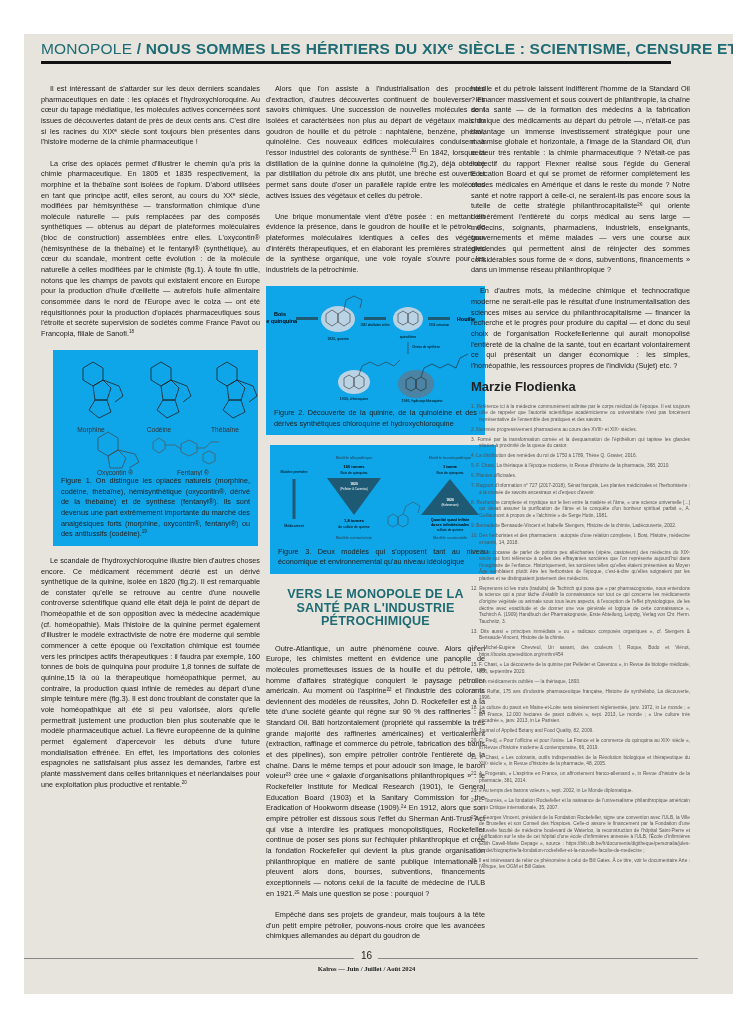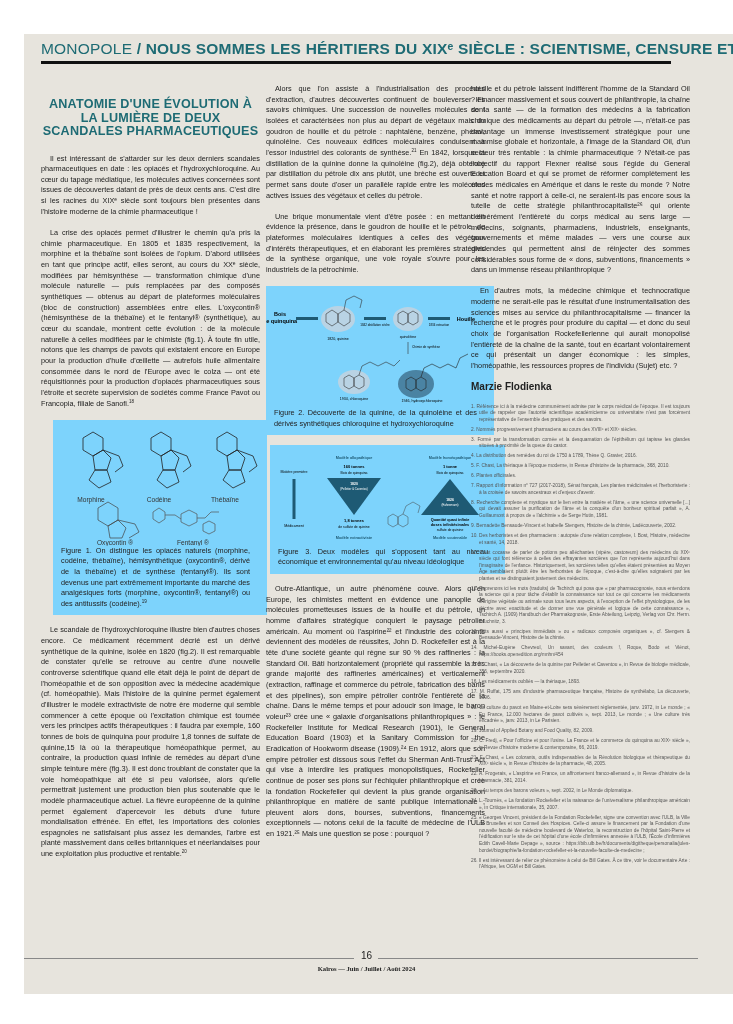--- a/index.html
+++ b/index.html
@@ -11,47 +11,46 @@
   .header .title{font-weight:bold;}
   .header-rule{position:absolute;left:17px;top:27px;width:630px;height:3px;background:#111;}
   .col{position:absolute;top:50px;font-size:7.3px;line-height:10.65px;text-align:justify;}
   .col1{left:17px;width:219px;}
   .col2{left:242px;width:219px;}
   .col3{left:447px;width:219px;}
   .col p{margin:0 0 10.6px 0;text-indent:9px;}
   .col p.noindent{text-indent:0;}
   .col sup{font-size:4.5px;line-height:0;}
   h2.section{font-family:"Liberation Sans",sans-serif;font-weight:bold;color:#1e6b74;text-align:center;font-size:12.6px;line-height:13.5px;margin:14px 0 15px 0;letter-spacing:0.2px;}
-  .figure{background:#7dd3fc;margin:4px 0 10px 12px;width:205px;padding:6px 9px 6px 0;}
+  .figure{background:#0ea5e9;margin:4px 0 10px 12px;width:205px;padding:6px 0 6px 0;}
   .figure .caption{font-size:7.3px;line-height:10.6px;padding:0 8px;text-align:justify;}
   .fig1 svg{display:block;margin:0 auto;}
   .molecule-label{font-size:6.6px;fill:#333;font-family:"Liberation Sans",sans-serif;}
   .fig2{margin-left:0;width:219px;}
   .fig3{margin-left:4px;width:226px;}
-  .author{font-weight:bold;font-size:10px;margin:14px 0 12px 0;text-indent:0 !important;}
+  .author{font-weight:bold;font-size:13px;margin:14px 0 12px 0;text-indent:0 !important;}
   .notes{list-style:none;margin:0;padding:0;font-size:4.8px;line-height:6.6px;color:#555;}
   .notes li{margin:0 0 3.4px 0;padding-left:8px;text-indent:-8px;}
   .footer{position:absolute;left:0;top:950px;width:733px;}
   .footer-rule{position:absolute;top:8px;height:1px;background:#888;}
   .page-num{position:absolute;left:0;width:733px;text-align:center;top:0;font-size:10px;color:#222;font-family:"Liberation Sans",sans-serif;}
   .journal{position:absolute;left:0;width:733px;text-align:center;top:15px;font-size:6.6px;color:#222;font-family:"Liberation Serif",serif;font-weight:bold;}
   .dark-bar{fill:#1e5a74;}
 </style>
 </head>
 <body>
 
 <div class="page">
 
   <div class="header">
     <span class="kicker">MONOPOLE</span><span class="sep"> / </span><span class="title">NOUS SOMMES LES HÉRITIERS DU XIXᵉ SIÈCLE : SCIENTISME, CENSURE ET PHILANTHROCAPITALISME</span>
   </div>
   <div class="header-rule"></div>
 
   <div class="col col1">
-    <h2 class="section">ANATOMIE D'UNE ÉVOLUTION À LA LUMIÈRE DE DEUX SCANDALES PHARMACEUTIQUES</h2>
     <p>Il est intéressant de s'attarder sur les deux derniers scandales pharmaceutiques en date : les opiacés et l'hydroxychloroquine. Au cœur du tapage médiatique, les molécules actives concernées sont issues de découvertes datant de près de deux cents ans. C'est dire si les racines du XIXᵉ siècle sont toujours bien présentes dans l'histoire moderne de la chimie pharmaceutique !</p>
     <p><span>La crise des opiacés permet d'illustrer le chemin qu'a pris la chimie pharmaceutique. En 1805 et 1835 respectivement, la morphine et la thébaïne sont isolées de l'opium. D'abord utilisées en tant que principe actif, elles seront, au cours du XXᵉ siècle, modifiées par hémisynthèse — transformation chimique d'une molécule naturelle — puis remplacées par des composés synthétiques — obtenus au départ de plateformes moléculaires (bloc de construction) assemblées entre elles. L'oxycontin® (hémisynthèse de la thébaïne) et le fentanyl® (synthétique), au cœur du scandale, montrent cette évolution : de la molécule naturelle à celles modifiées par le chimiste (fig.1). À toute fin utile, notons que les champs de pavots qui existaient encore en Europe pour la production d'huile d'œillette — autrefois huile alimentaire consommée dans le nord de l'Europe avec le colza — ont été réquisitionnés pour la production d'opiacés pharmaceutiques sous l'étroite et secrète supervision de sociétés comme France Pavot ou Francopia, filiale de Sanofi.</span><sup>18</sup></p>
 
     <div class="figure fig1">
       <svg width="205" height="120" viewBox="0 0 205 120">
         <g stroke="#222" stroke-width="0.8" fill="none">
           <polygon points="30,12 40,6 50,12 50,24 40,30 30,24"></polygon>
           <polygon points="40,30 50,24 58,32 54,44 42,44"></polygon>
           <polygon points="42,44 54,44 58,56 46,62 36,54"></polygon>
           <path d="M50,24 L66,30 L70,40 L62,46"></path>
@@ -164,21 +163,23 @@
         <text x="180" y="50" font-size="3.4" fill="#fff" font-weight="bold" text-anchor="middle">1826</text>
         <text x="180" y="55" font-size="2.8" fill="#fff" text-anchor="middle">(Hahnemann)</text>
         <text x="180" y="70" font-size="3.8" font-weight="bold" text-anchor="middle">Quantité quasi infinie</text>
         <text x="180" y="75" font-size="3.8" font-weight="bold" text-anchor="middle">doses infinitésimales</text>
         <text x="180" y="80" font-size="3.4" text-anchor="middle">sulfate de quinine</text>
         <text x="180" y="88" font-size="3.8" fill="#1e5a74" font-weight="bold" text-anchor="middle">Modèle soutenable</text>
       </svg>
       <div class="caption">Figure 3. Deux modèles qui s'opposent tant au niveau économique et environnemental qu'au niveau idéologique</div>
     </div>
 
+    <h2 class="section">VERS LE MONOPOLE DE LA SANTÉ PAR L'INDUSTRIE PÉTROCHIMIQUE</h2>
     <p>Outre-Atlantique, un autre phénomène couve. Alors qu'en Europe, les chimistes mettent en évidence une panoplie de molécules prometteuses issues de la houille et du pétrole, un homme d'affaires stratégique conquiert le paysage pétrolier américain. Au moment où l'aspirine²² et l'industrie des colorants deviennent des modèles de réussites, John D. Rockefeller est à la tête d'une société géante qui règne sur 90 % des raffineries : la Standard Oil. Bâti horizontalement (propriété qui rassemble la très grande majorité des raffineries américaines) et verticalement (extraction, raffinage et commerce du pétrole, fabrication des barils et des pipelines), son empire pétrolier contrôle l'entièreté de la chaîne. Dans le même temps et pour adoucir son image, le baron voleur²³ crée une « galaxie d'organisations philanthropiques » : le Rockefeller Institute for Medical Research (1901), le General Education Board (1903) et la Sanitary Commission for the Eradication of Hookworm disease (1909).²⁴ En 1912, alors que son empire pétrolier est dissous sous l'effet du Sherman Anti-Trust Act qui vise à interdire les pratiques monopolistiques, Rockefeller continue de poser ses pions sur l'échiquier philanthropique et crée la fondation Rockefeller qui devient la plus grande organisation philanthropique en matière de santé publique internationale ; pleuvent alors dons, bourses, subventions, financements exceptionnels — notons celui de la faculté de médecine de l'ULB en 1921.²⁵ Mais une question se pose : pourquoi ?</p>
+    <p>Empêché dans ses projets de grandeur, mais toujours à la tête d'un petit empire pétrolier, pouvons-nous croire que les avancées chimiques allemandes au départ du goudron de</p>
   </div>
 
   <div class="col col3">
     <p class="noindent">houille et du pétrole laissent indifférent l'homme de la Standard Oil ? Financer massivement et sous couvert de philanthropie, la chaîne de la santé — de la formation des médecins à la fabrication chimique des médicaments au départ du pétrole —, n'était-ce pas davantage un immense investissement stratégique pour une mainmise globale et horizontale, à l'image de la Standard Oil, d'un secteur très rentable : la chimie pharmaceutique ? N'était-ce pas l'objectif du rapport Flexner réalisé sous l'égide du General Education Board et qui se promet de réformer complètement les études médicales en Amérique et dans le reste du monde ? Notre santé et notre rapport à celle-ci, ne seraient-ils pas encore sous la tutelle de cette stratégie philanthrocapitaliste²⁶ qui oriente délibérément l'entièreté du corps médical au sens large — médecins, soignants, pharmaciens, industriels, enseignants, gouvernements et même malades — vers une course aux dividendes qui permettent ainsi de réinjecter des sommes considérables sous forme de « dons, subventions, financements » dans un immense réseau philanthropique ?</p>
     <p>En d'autres mots, la médecine chimique et technocratique moderne ne serait-elle pas le résultat d'une instrumentalisation des sciences mises au service du philanthrocapitalisme — financer la recherche et le progrès pour produire du capital — et donc du seul choix de l'organisation Rockefellerienne qui aurait monopolisé l'entièreté de la chaîne de la santé, tout en écartant volontairement ce qui présentait un danger économique : les simples, l'homéopathie, les ressources propres de l'individu (Sujet) etc. ?</p>
     <p class="author">Marzie Flodienka</p>
     <ol class="notes">
       <li>1. Référence ici à la médecine communément admise par le corps médical de l'époque. Il est toujours utile de rappeler que l'autorité scientifique académicienne ou universitaire n'est pas forcément représentative de l'ensemble des pratiques et des savoirs.</li>
       <li>2. Nommés progressivement pharmaciens au cours des XVIIIᵉ et XIXᵉ siècles.</li>
       <li>3. Formé par la transformation cornée et la desquamation de l'épithélium qui tapisse les glandes situées à proximité de la queue du castor.</li>

